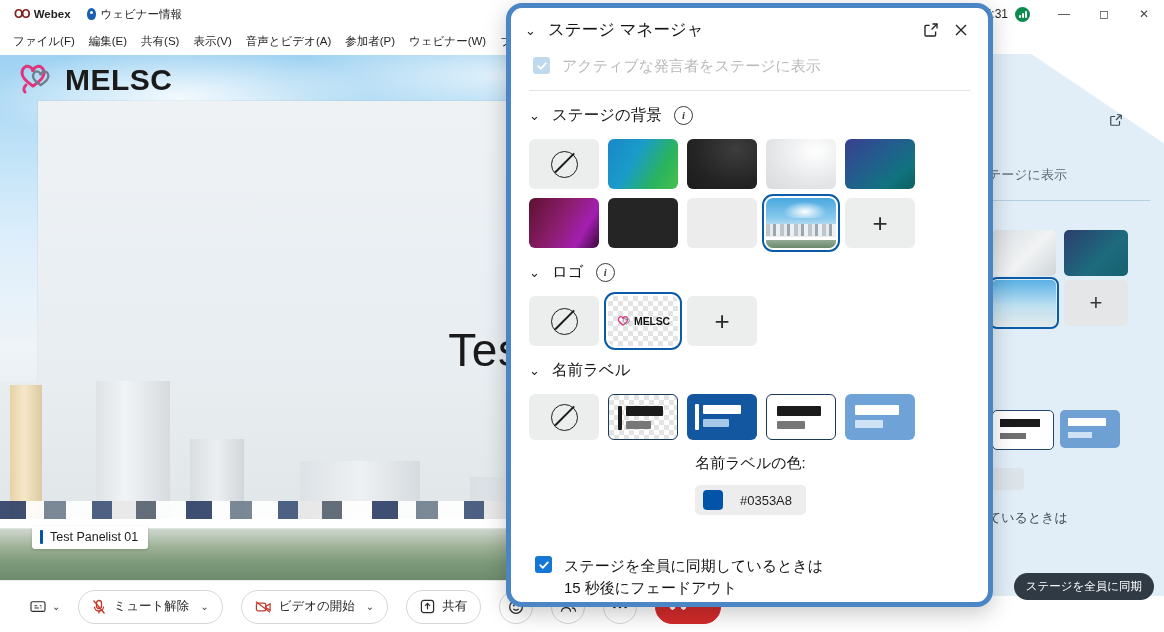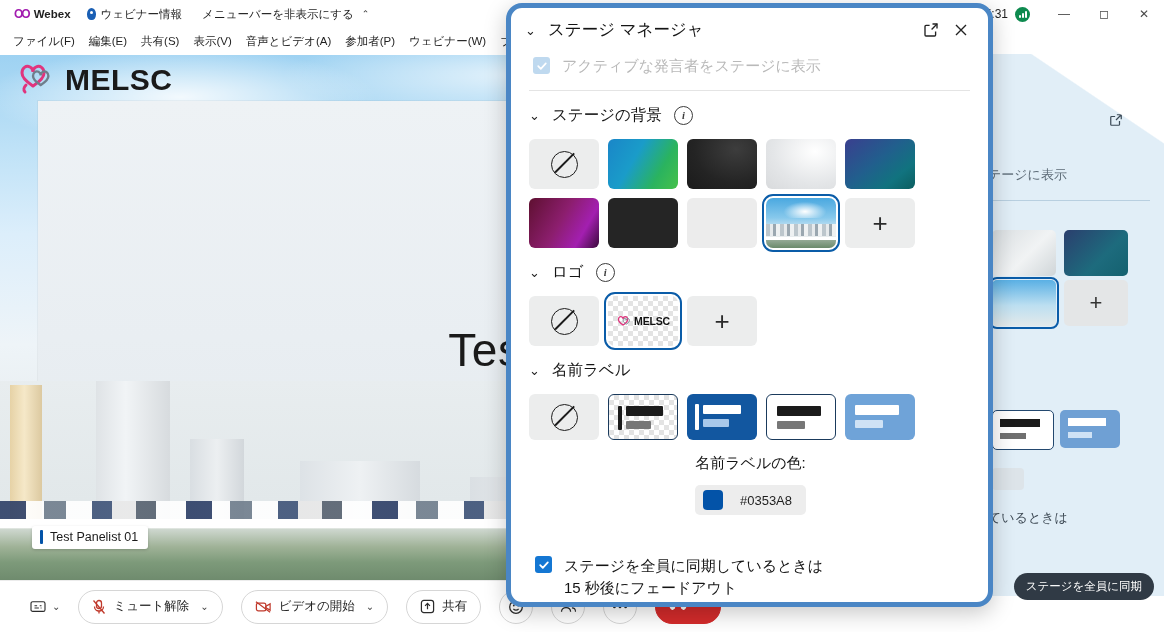--- a/index.html
+++ b/index.html
@@ -8,21 +8,21 @@
     font-family:"Liberation Sans","DejaVu Sans",sans-serif;
     background:#ffffff;
     -webkit-font-smoothing:antialiased;
   }
   #root{position:relative;width:1164px;height:632px;overflow:hidden;background:#fff;}
 
   
   .win-titlebar{position:absolute;left:0;top:0;width:1164px;height:28px;background:#ffffff;}
   .tb-left{position:absolute;left:8px;top:5px;display:flex;align-items:center;gap:0px;}
   .webex-logo{display:flex;align-items:center;gap:5px;padding:0 6px;height:18px;}
-  .wx-mark{font-size:12px;letter-spacing:-2px;color:#a21caf;font-weight:700;}
+  .wx-mark{font-size:12px;letter-spacing:-2px;color:#7f1d1d;font-weight:700;}
   .wx-name{font-size:11.5px;color:#1f1f1f;font-weight:700;}
   .tb-item{display:flex;align-items:center;gap:5px;padding:0 10px;height:18px;font-size:11.5px;color:#1f1f1f;white-space:nowrap;}
   .blue-dot{width:9px;height:12px;border-radius:50% 50% 45% 45%;background:#1a5fb4;position:relative;}
   .blue-dot:after{content:"";position:absolute;left:3px;top:3px;width:3px;height:3px;border-radius:50%;background:#fff;}
   .chev-up{font-size:9px;color:#333;margin-left:3px;}
 
   .tb-right{position:absolute;right:0;top:0;height:28px;display:flex;align-items:center;}
   .clock{font-size:12px;color:#1f1f1f;margin-right:7px;}
   .net-badge{width:15px;height:15px;border-radius:50%;background:#0e8a4f;display:flex;align-items:flex-end;justify-content:center;gap:1px;padding-bottom:4px;box-sizing:border-box;margin-right:14px;}
   .net-badge i{display:block;width:2px;background:#fff;border-radius:1px;}
@@ -329,24 +329,20 @@
   <div class="win-titlebar">
     <div class="tb-left">
       <span class="webex-logo">
         <span class="wx-mark">OO</span>
         <span class="wx-name">Webex</span>
       </span>
       <span class="tb-item">
         <span class="blue-dot"></span>
         <span>ウェビナー情報</span>
       </span>
-      <span class="tb-item">
-        <span>メニューバーを非表示にする</span>
-        <span class="chev-up">⌃</span>
-      </span>
     </div>
     <div class="tb-right">
       <span class="clock">05:31</span>
       <span class="net-badge">
           <i></i>
           <i></i>
           <i></i>
         </span>
       <span class="wbtn">—</span>
       <span class="wbtn">◻</span>

